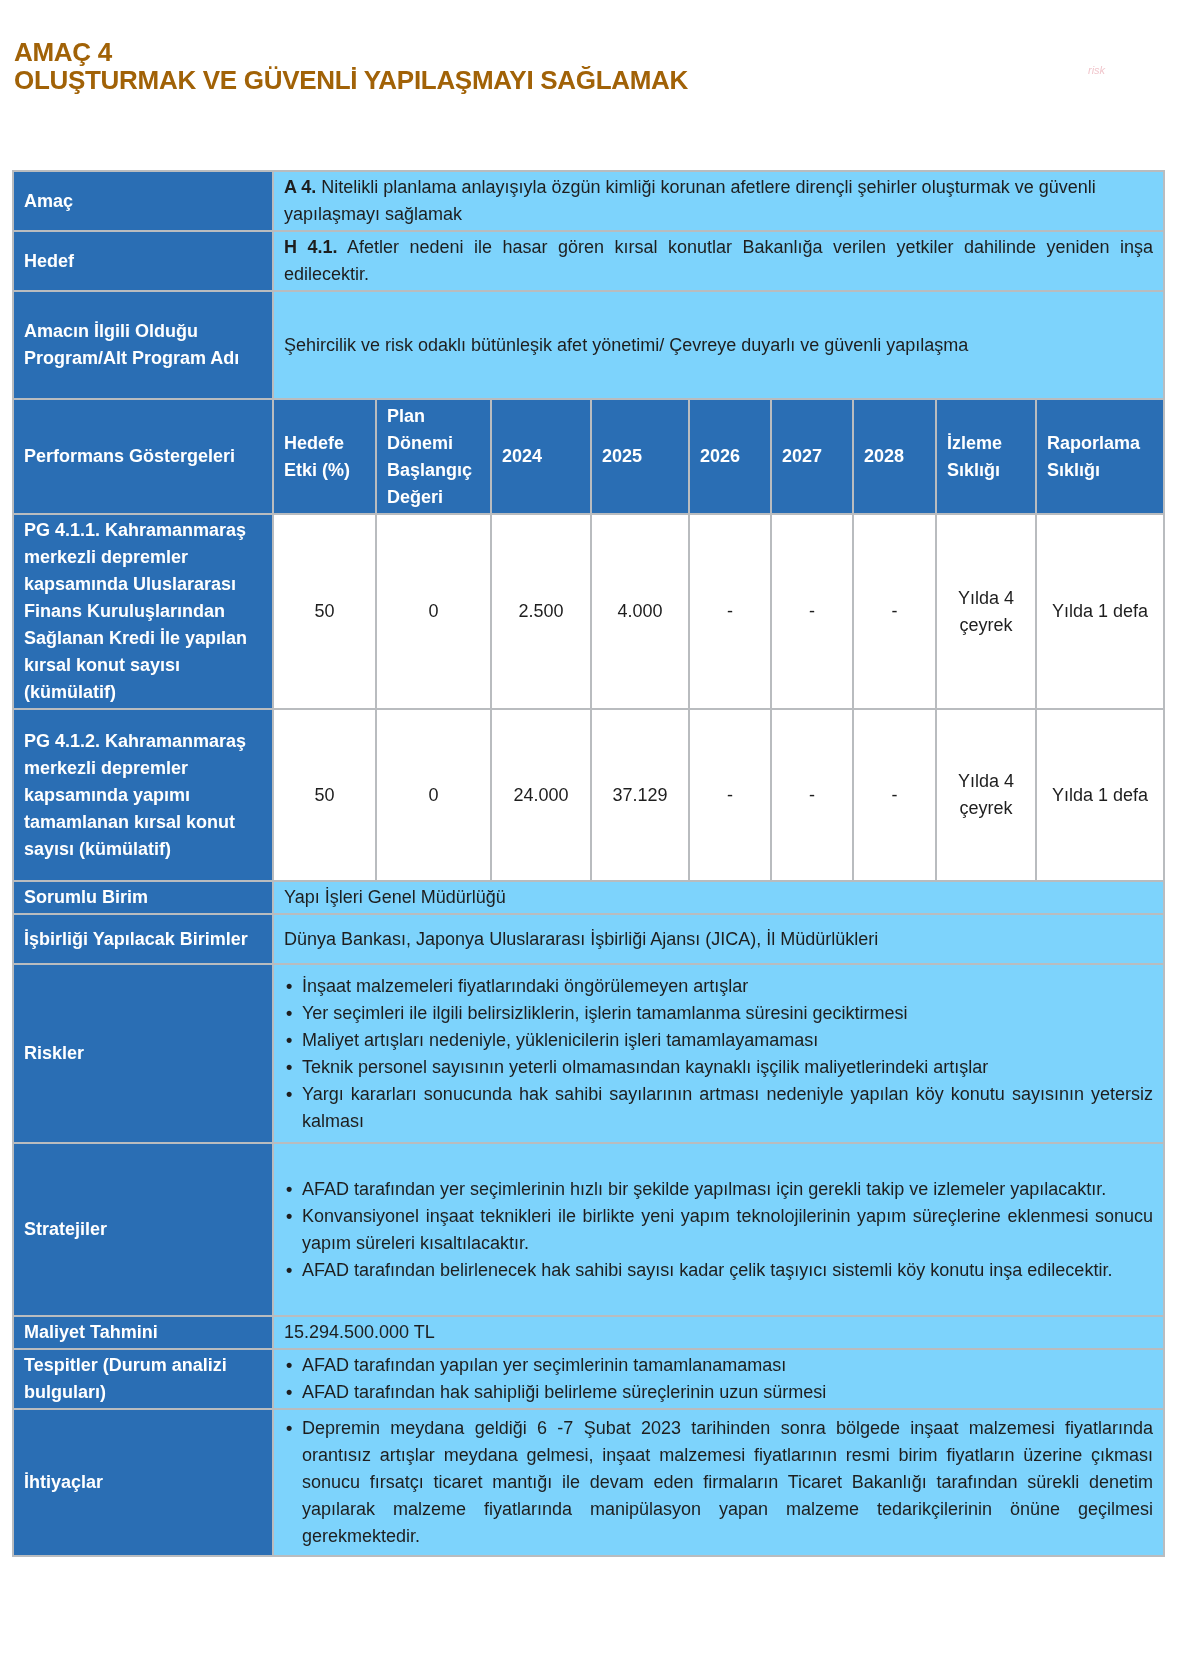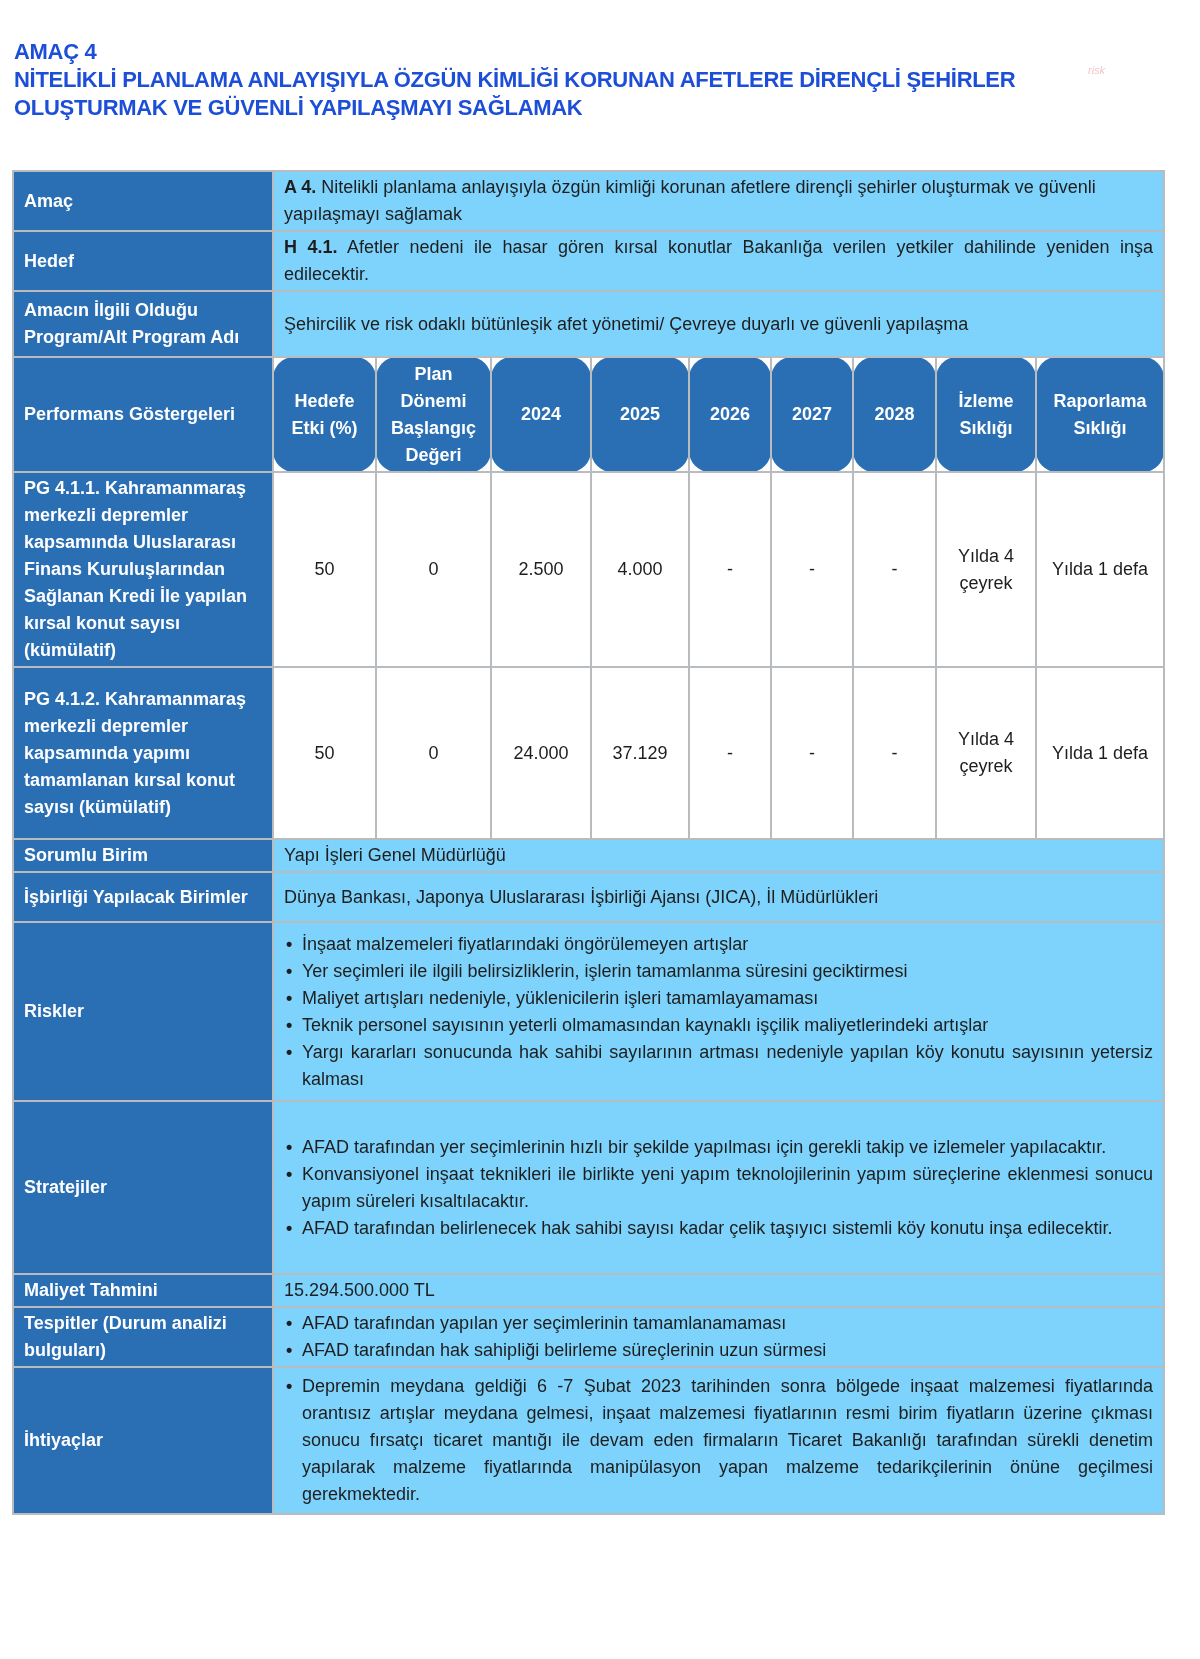--- a/index.html
+++ b/index.html
@@ -3,60 +3,58 @@
 <meta charset="utf-8">
 <style>
   * { box-sizing: border-box; margin: 0; padding: 0; }
   body {
     width: 1200px; height: 1659px; background: #ffffff;
     font-family: "Liberation Sans", "DejaVu Sans", sans-serif;
     color: #222; position: relative; overflow: hidden;
   }
   .title-block { position: absolute; left: 14px; top: 38px; width: 1160px; }
   .title-line {
-    color: #1d4ed8; font-weight: bold; font-size: 22px; line-height: 28px;
+    color: #a16207; font-weight: bold; font-size: 26px; line-height: 28px;
     letter-spacing: -0.3px;
   }
   .watermark {
     position: absolute; left: 1088px; top: 64px; font-size: 11px;
     color: #f1c6cc; font-style: italic;
   }
   table.main {
     position: absolute; left: 12px; top: 170px; width: 1151px;
     border-collapse: collapse; table-layout: fixed;
   }
   table.main td {
     border: 2px solid #b9bcbf; vertical-align: middle; font-size: 18px;
     line-height: 27px; padding: 2px 10px;
   }
   td.lbl {
     background: #2a6eb4; color: #ffffff; font-weight: bold;
     border-color: #b9bcbf; padding-left: 10px;
   }
   td.val { background: #7dd3fc; color: #1e1e1e; }
   td.hdr {
-    background: #2a6eb4; color: #ffffff; font-weight: bold; text-align: center;
+    background: #2a6eb4; color: #ffffff; font-weight: bold; 
     padding: 2px 4px;
-    border-radius: 21px;
   }
   td.num { text-align: center; color: #1e1e1e; padding: 2px 4px; }
   td.just { text-align: justify; }
   b.code { font-weight: bold; }
   ul.bul { list-style: none; }
   ul.bul li { position: relative; padding-left: 18px; text-align: justify; }
   ul.bul li .dot {
     position: absolute; left: 2px; top: 0; font-weight: bold;
   }
 </style>
 </head>
 <body>
 
 <div class="title-block">
   <div class="title-line">AMAÇ 4</div>
-  <div class="title-line">NİTELİKLİ PLANLAMA ANLAYIŞIYLA ÖZGÜN KİMLİĞİ KORUNAN AFETLERE DİRENÇLİ ŞEHİRLER</div>
   <div class="title-line">OLUŞTURMAK VE GÜVENLİ YAPILAŞMAYI SAĞLAMAK</div>
 </div>
 <div class="watermark">risk</div>
 
 <table class="main">
   <colgroup>
     <col style="width:260px">
       <col style="width:103px">
       <col style="width:115px">
     <col style="width:100px">
@@ -72,21 +70,21 @@
       <tr style="height:55px">
     <td class="lbl">Amaç</td>
     <td class="val" colspan="9"><b class="code">A 4.</b><span> Nitelikli planlama anlayışıyla özgün kimliği korunan afetlere dirençli şehirler oluşturmak ve güvenli yapılaşmayı sağlamak</span></td>
   </tr>
 
   <tr style="height:56px">
     <td class="lbl">Hedef</td>
     <td class="val just" colspan="9"><b class="code">H 4.1.</b><span> Afetler nedeni ile hasar gören kırsal konutlar Bakanlığa verilen yetkiler dahilinde yeniden inşa edilecektir.</span></td>
   </tr>
 
-  <tr style="height:66px">
+  <tr style="height:108px">
     <td class="lbl">Amacın İlgili Olduğu Program/Alt Program Adı</td>
     <td class="val" colspan="9">Şehircilik ve risk odaklı bütünleşik afet yönetimi/ Çevreye duyarlı ve güvenli yapılaşma</td>
   </tr>
 
 
   <tr style="height:115px">
     <td class="lbl">Performans Göstergeleri</td>
     <td class="hdr">Hedefe Etki (%)</td>
     <td class="hdr">Plan Dönemi Başlangıç Değeri</td>
     <td class="hdr">2024</td>

